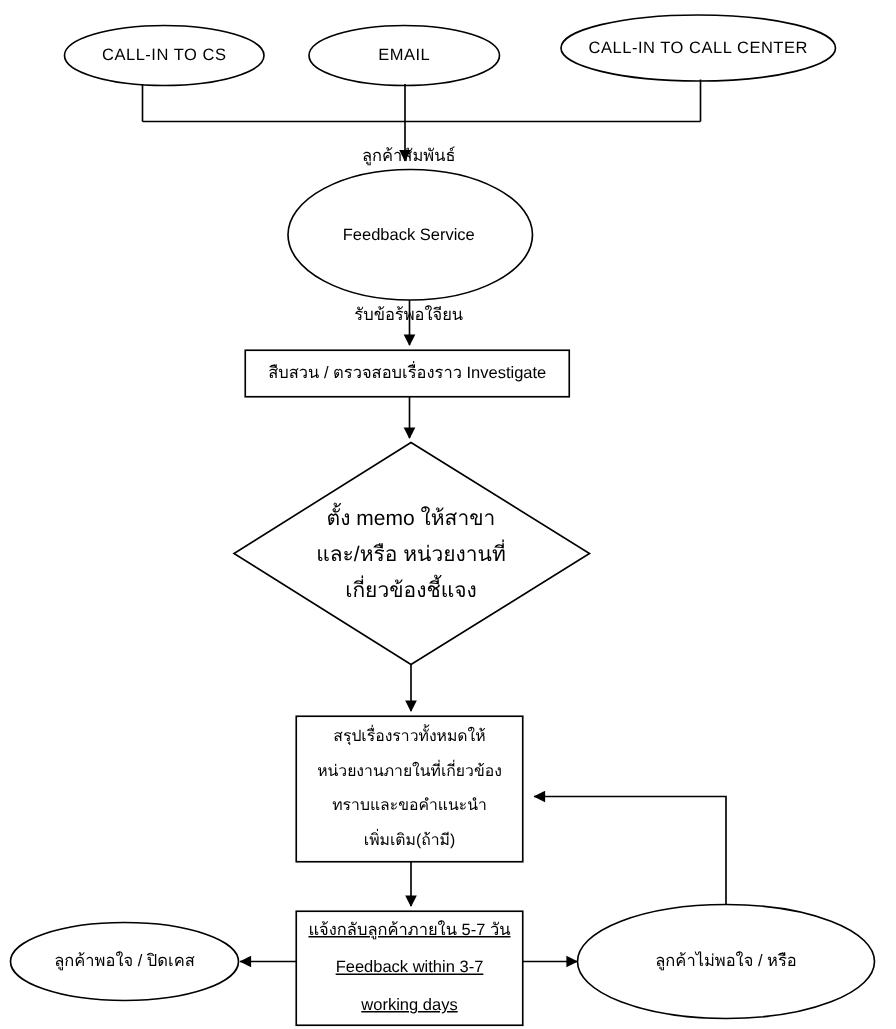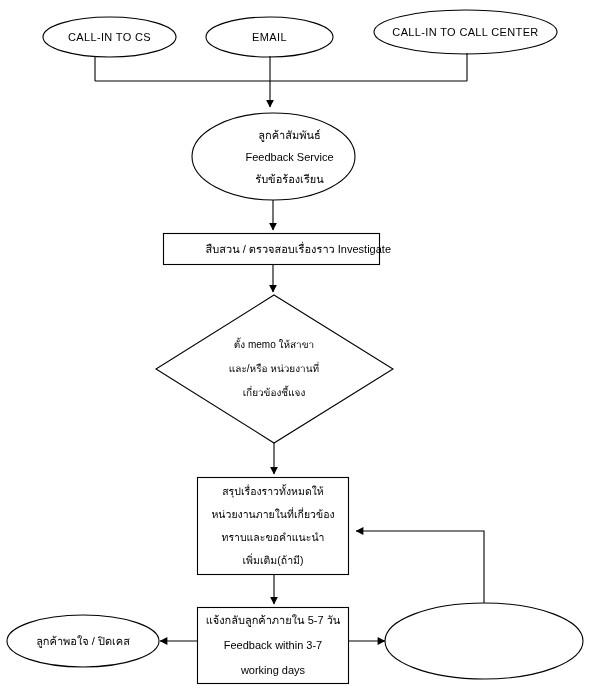--- a/index.html
+++ b/index.html
@@ -44,21 +44,21 @@
     font-size: 9.5px;
     letter-spacing: 0.35px;
     line-height: 13px;
   }
   
   .proc-label .line {
     font-size: 11px;
     line-height: 22px;
   }
   .diamond-label .line {
-    font-size: 10px;
+    font-size: 14px;
     line-height: 24px;
   }
   .box-label-4 .line {
     font-size: 10.5px;
     line-height: 23px;
   }
   .box-label-3 .line {
     font-size: 11px;
     line-height: 25px;
   }
@@ -135,49 +135,50 @@
   </div>
 
   <div class="node-label src-label one-line" style="left:374px; top:10px; width:183px; height:44px;">
     <span class="line">CALL-IN TO CALL CENTER</span>
   </div>
 
   <div class="node-label src-label one-line" style="left:206px; top:17px; width:127px; height:40px;">
     <span class="line">EMAIL</span>
   </div>
 
-  <div class="node-label proc-label" style="left:208px; top:113px; width:163px; height:87px;">
+  <div class="node-label proc-label" style="left:191px; top:113px; width:163px; height:87px;gap:31px;">
     <span class="line">ลูกค้าสัมพันธ์</span>
     <span class="line">Feedback Service</span>
-    <span class="line">รับข้อร้องเรียน</span>
+    <span class="line">รับข้อร้พอใจียน</span>
   </div>
 
-  <div class="node-label proc-label one-line" style="left:176px; top:234px; width:215px; height:30px;align-items:flex-end;">
+  <div class="node-label proc-label one-line" style="left:164px; top:234px; width:215px; height:30px;">
     <span class="line">สืบสวน / ตรวจสอบเรื่องราว Investigate</span>
   </div>
 
   <div class="node-label diamond-label" style="left:184px; top:331px; width:180px; height:76px;">
     <span class="line">ตั้ง memo ให้สาขา</span>
     <span class="line">และ/หรือ หน่วยงานที่</span>
     <span class="line">เกี่ยวข้องชี้แจง</span>
   </div>
 
   <div class="node-label box-label-4" style="left:198px; top:478px; width:150px; height:96px;">
     <span class="line">สรุปเรื่องราวทั้งหมดให้</span>
     <span class="line">หน่วยงานภายในที่เกี่ยวข้อง</span>
     <span class="line">ทราบและขอคำแนะนำ</span>
     <span class="line">เพิ่มเติม(ถ้ามี)</span>
   </div>
 
-  <div class="node-label box-label-3" style="left:198px; top:608px; width:150px; height:75px;">
+  <div class="node-label box-label-3" style="left:198px; top:608px; width:150px; height:75px;text-decoration:underline;">
     <span class="line">แจ้งกลับลูกค้าภายใน 5-7 วัน</span>
     <span class="line">Feedback within 3-7</span>
     <span class="line">working days</span>
   </div>
 
   <div class="node-label term-label one-line" style="left:7px; top:615px; width:152px; height:52px;">
     <span class="line">ลูกค้าพอใจ / ปิดเคส</span>
   </div>
 
   <div class="node-label term-label" style="left:385px; top:612px; width:198px; height:58px;">
+    <span class="line">ลูกค้าไม่พอใจ / หรือ</span>
   </div>
 
 </div>
 
 </body></html>

